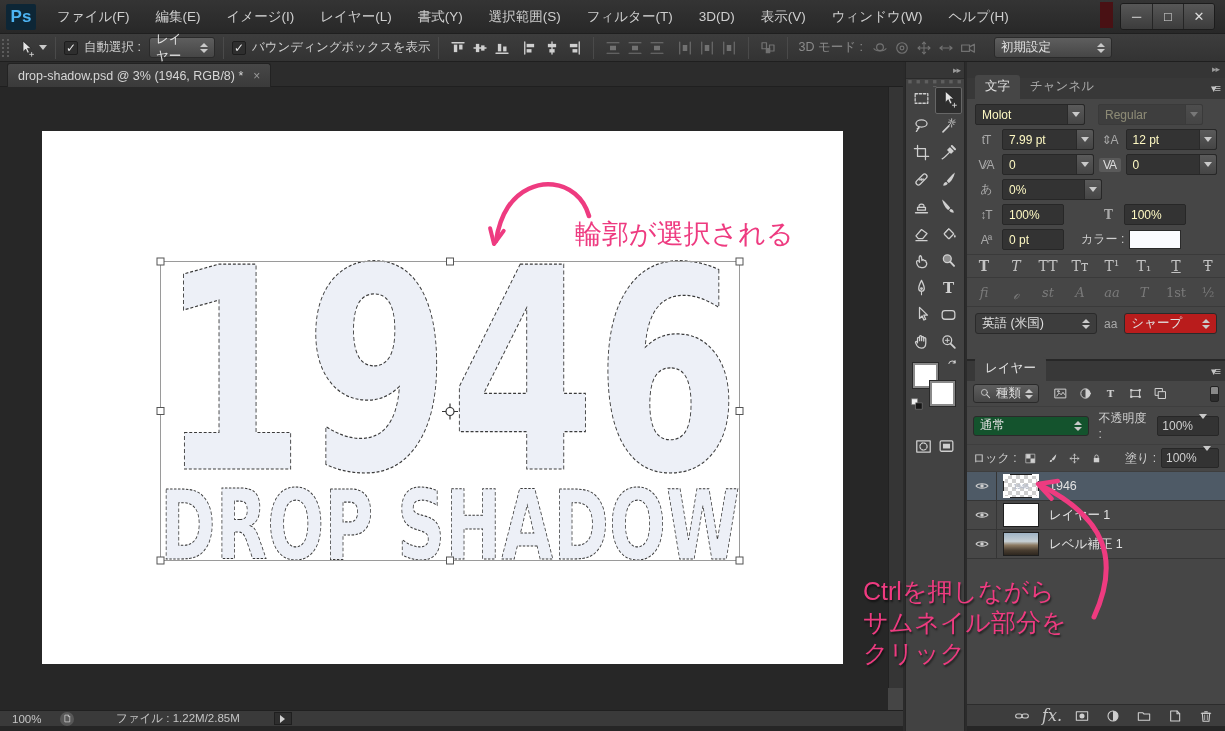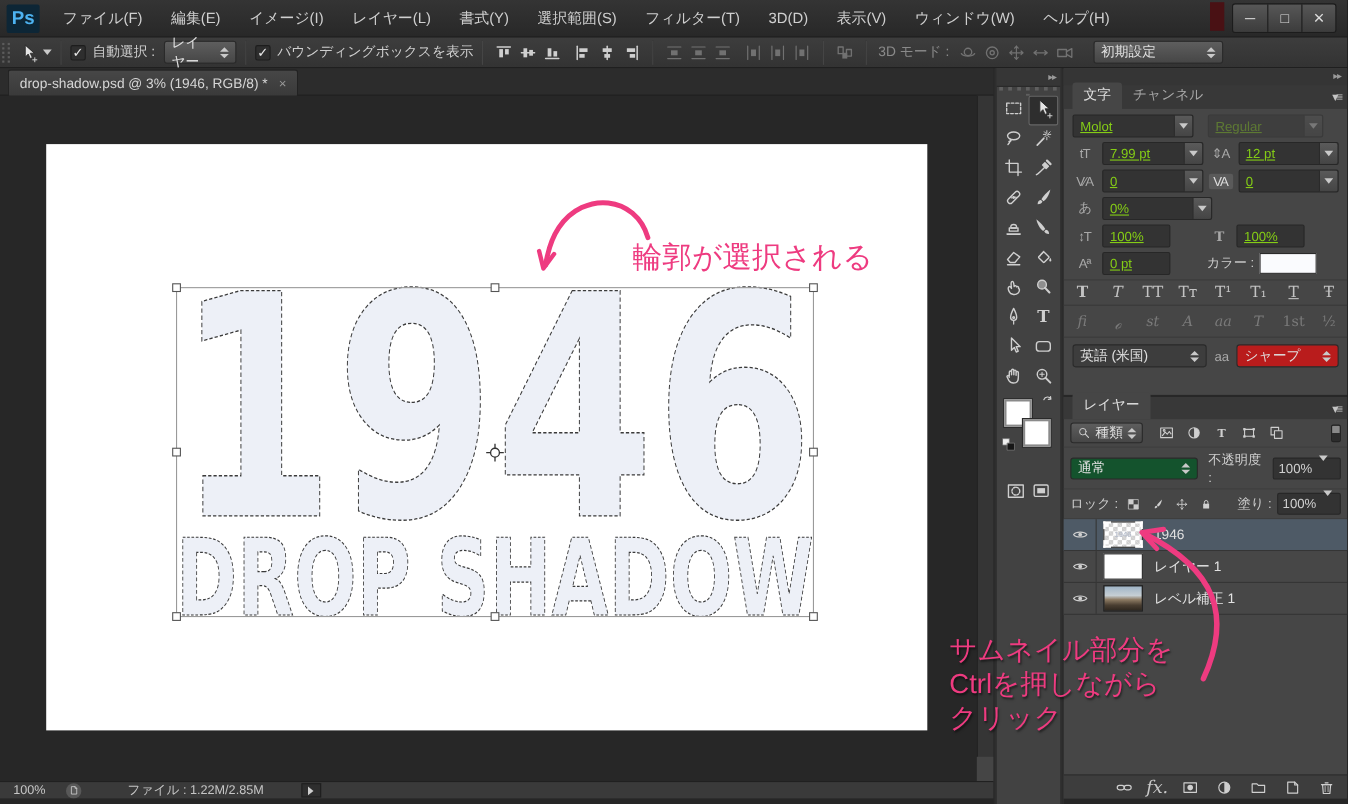--- a/index.html
+++ b/index.html
@@ -65,21 +65,21 @@
   .panels{position:absolute;left:967px;top:62px;width:258px;height:669px;background:#272727;}
   .panel{position:absolute;left:0;width:258px;background:#464646;}
   .paneltop{height:16px;background:#353535;color:#9a9a9a;font-size:9px;text-align:right;padding:2px 6px 0 0;letter-spacing:-1px;}
   .paneltabs{height:21px;background:#383838;display:flex;align-items:flex-end;padding-left:8px;position:relative;}
   .ptab{font-size:12.5px;padding:3px 10px 4px 10px;color:#a8a8a8;}
   .ptab.active{background:#464646;color:#e0e0e0;border-radius:3px 3px 0 0;}
   .pmenu{position:absolute;right:6px;top:4px;color:#c5c5c5;font-size:11px;letter-spacing:-2px;}
   .pbody{padding:5px 8px 4px 8px;}
   .prow{display:flex;align-items:center;margin-bottom:4px;gap:5px;}
   .picon{width:22px;font-size:12px;color:#a9a9a9;text-align:center;flex:none;letter-spacing:-1px;}
-  .pfield{height:21px;background:#333;border:1px solid #272727;border-radius:2px;display:flex;align-items:center;padding:0 6px;font-size:12px;color:#84cc16;position:relative;flex:1;text-decoration:underline;}
+  .pfield{height:21px;background:#333;border:1px solid #272727;border-radius:2px;display:flex;align-items:center;padding:0 6px;font-size:12px;color:#fef9c3;position:relative;flex:1;}
   .pfield .caretbox{position:absolute;right:0;top:0;bottom:0;width:17px;background:linear-gradient(#5a5a5a,#454545);border-left:1px solid #2a2a2a;border-radius:0 2px 2px 0;display:flex;align-items:center;justify-content:center;}
   .plain{border-radius:2px;}
   .stylebtns{display:flex;justify-content:space-between;padding:3px 4px;border-top:1px solid #3a3a3a;border-bottom:1px solid #3a3a3a;margin:2px -8px 4px -8px;}
   .stylebtn{width:26px;text-align:center;font-family:"DejaVu Serif",serif;font-size:14px;color:#c3c3c3;}
   .otrow{display:flex;justify-content:space-between;padding:3px 4px;border-bottom:1px solid #3a3a3a;margin:0 -8px 6px -8px;color:#7a7a7a;font-family:"DejaVu Serif",serif;font-size:13px;}
   .otrow span{width:26px;text-align:center;}
   .colorswatch{width:52px;height:19px;background:#fafbfe;border:1px solid #2a2a2a;}
   
   .lp-filterrow,.lp-blendrow,.lp-lockrow{display:flex;align-items:center;padding:3px 6px;gap:5px;font-size:12px;border-bottom:1px solid #3e3e3e;}
   .miniicon{width:20px;height:18px;display:inline-flex;align-items:center;justify-content:center;}
@@ -577,21 +577,21 @@
           <span class="picon" style="margin-left:28px;font-weight:bold;font-family:'DejaVu Serif',serif">T</span>
           <span class="pfield plain" style="max-width:62px">
             <span>100%</span>
           </span>
         </div>
         <div class="prow">
           <span class="picon">Aª</span>
           <span class="pfield plain" style="max-width:62px">
             <span>0 pt</span>
           </span>
-          <span style="margin-left:28px;font-size:12px">カラー :</span>
+          <span style="margin-left:12px;font-size:12px">カラー :</span>
           <span class="colorswatch"></span>
         </div>
         <div class="stylebtns">
           <span class="stylebtn" style="font-weight:bold">T</span>
           <span class="stylebtn" style="font-style:italic">T</span>
           <span class="stylebtn">TT</span>
           <span class="stylebtn">Tᴛ</span>
           <span class="stylebtn">T¹</span>
           <span class="stylebtn">T₁</span>
           <span class="stylebtn" style="text-decoration:underline">T</span>
@@ -797,21 +797,21 @@
               <path d="M5 8 H19 M10 5.5 H14"></path>
               <path d="M10 10.5 V17.5 M14 10.5 V17.5" stroke-width="1.1"></path>
             </svg>
           </span>
       </div>
       <div class="lp-edge"></div>
     </div>
   </div>
 
   <div class="ctrlnote">
+    <div>Ctrlを押しながら</div>
     <div>サムネイル部分を</div>
-    <div>Ctrlを押しながら</div>
     <div>クリック</div>
   </div>
   <svg class="overlay">
     <path d="M1094,617 C1120,560 1106,518 1040,485" fill="none" stroke="#ee3b80" stroke-width="5" stroke-linecap="round"></path>
     <path d="M1051.6,498.7 L1038,484 L1057.8,481.1" fill="none" stroke="#ee3b80" stroke-width="4.5" stroke-linecap="round" stroke-linejoin="round"></path>
   </svg>
 </div>
 
 </body></html>

